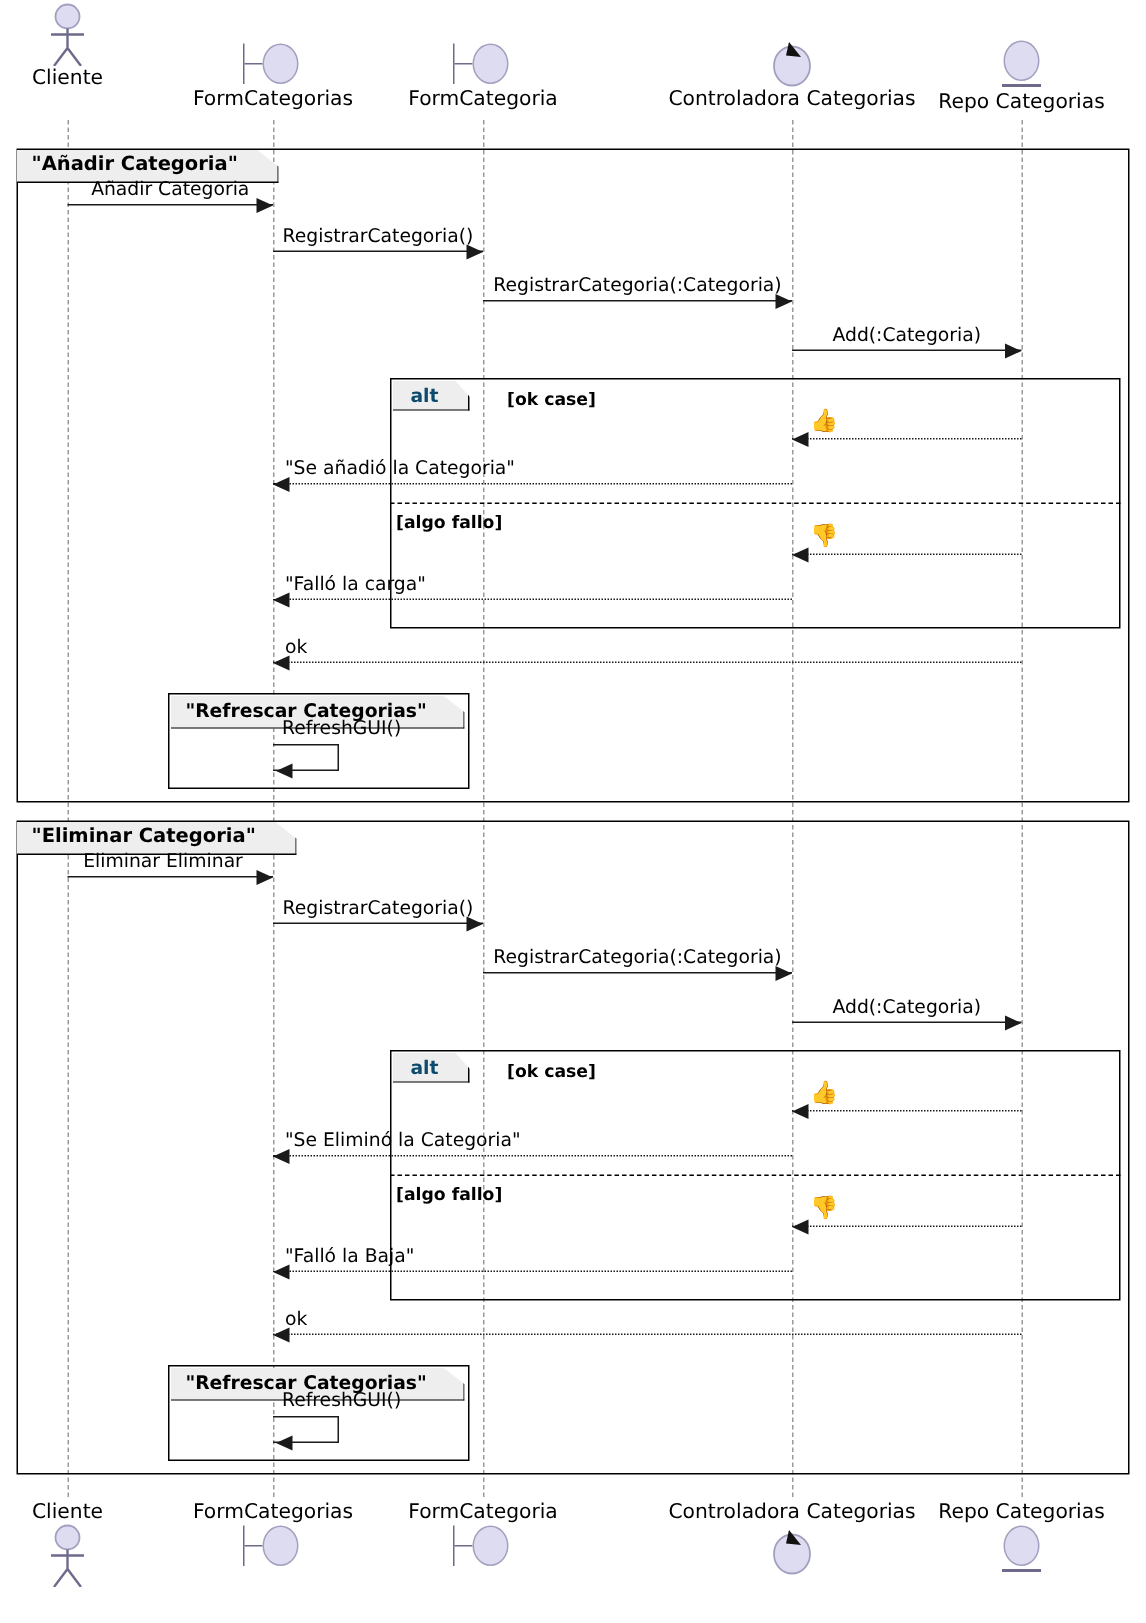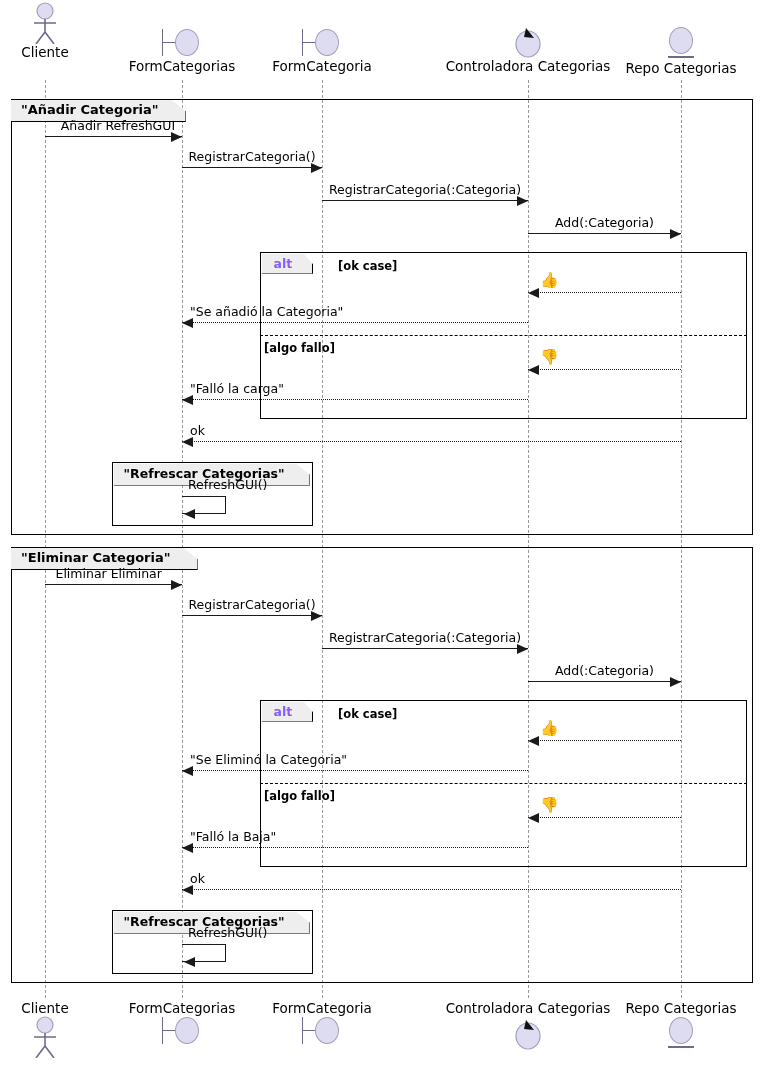--- a/index.html
+++ b/index.html
@@ -91,21 +91,21 @@
     background: transparent;
   }
   .alt-tab {
     position: absolute;
     height: 20px;
     background: #EEEEEE;
     border-right: 1.4px solid #000000;
     border-bottom: 1.4px solid #000000;
     font-size: 12.5px;
     font-weight: bold;
-    color: #8b5cf6;
+    color: #0c4a6e;
     line-height: 19px;
     padding: 0 20px 0 12px;
     white-space: nowrap;
     clip-path: polygon(0 0, calc(100% - 10px) 0, 100% 55%, 100% 100%, 0 100%);
   }
   .alt-guard {
     position: absolute;
     font-size: 11.5px;
     font-weight: bold;
     color: #000000;
@@ -252,21 +252,21 @@
       <div class="p-label">Repo Categorias</div>
       <div style="position: relative; height: 34px;">
         <div class="icon-circle" style="left: 78px; top: 1px;"></div>
         <div class="icon-underline" style="left: 77px; top: 30px;"></div>
       </div>
     </div>
     <div class="group-box" style="left: 11px; top: 99px; width: 742px; height: 436px;"></div>
     <div class="group-tab" style="left: 11px; top: 100px;">"Añadir Categoria"</div>
     <div class="msg-line" style="left: 45px; top: 136px; width: 137px;"></div>
     <div class="arrow-head arrow-right" style="left: 171px; top: 131.5px;"></div>
-    <div class="msg-label" style="top: 119px; left: 60.75px;">Añadir RefreshGUI</div>
+    <div class="msg-label" style="top: 119px; left: 60.75px;">Añadir Categoria</div>
     <div class="msg-line" style="left: 182px; top: 167px; width: 140px;"></div>
     <div class="arrow-head arrow-right" style="left: 311px; top: 162.5px;"></div>
     <div class="msg-label" style="top: 150px; left: 188.414px;">RegistrarCategoria()</div>
     <div class="msg-line" style="left: 322px; top: 200px; width: 206px;"></div>
     <div class="arrow-head arrow-right" style="left: 517px; top: 195.5px;"></div>
     <div class="msg-label" style="top: 183px; left: 328.891px;">RegistrarCategoria(:Categoria)</div>
     <div class="msg-line" style="left: 528px; top: 233px; width: 153px;"></div>
     <div class="arrow-head arrow-right" style="left: 670px; top: 228.5px;"></div>
     <div class="msg-label" style="top: 216px; left: 555px;">Add(:Categoria)</div>
     <div class="alt-box" style="left: 260px; top: 252px; width: 487px; height: 167px;"></div>

